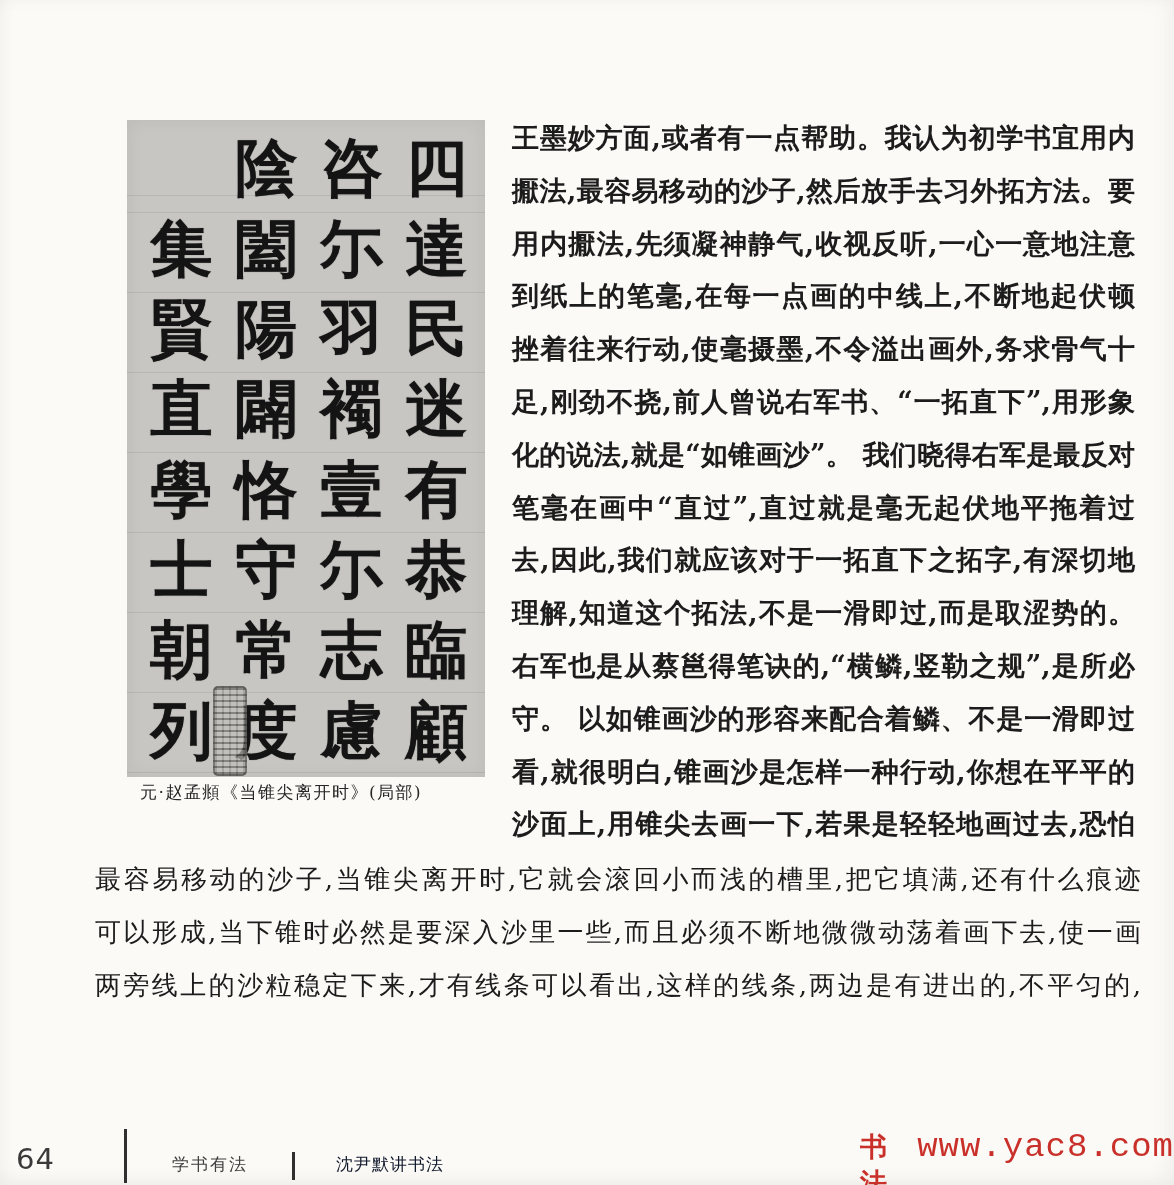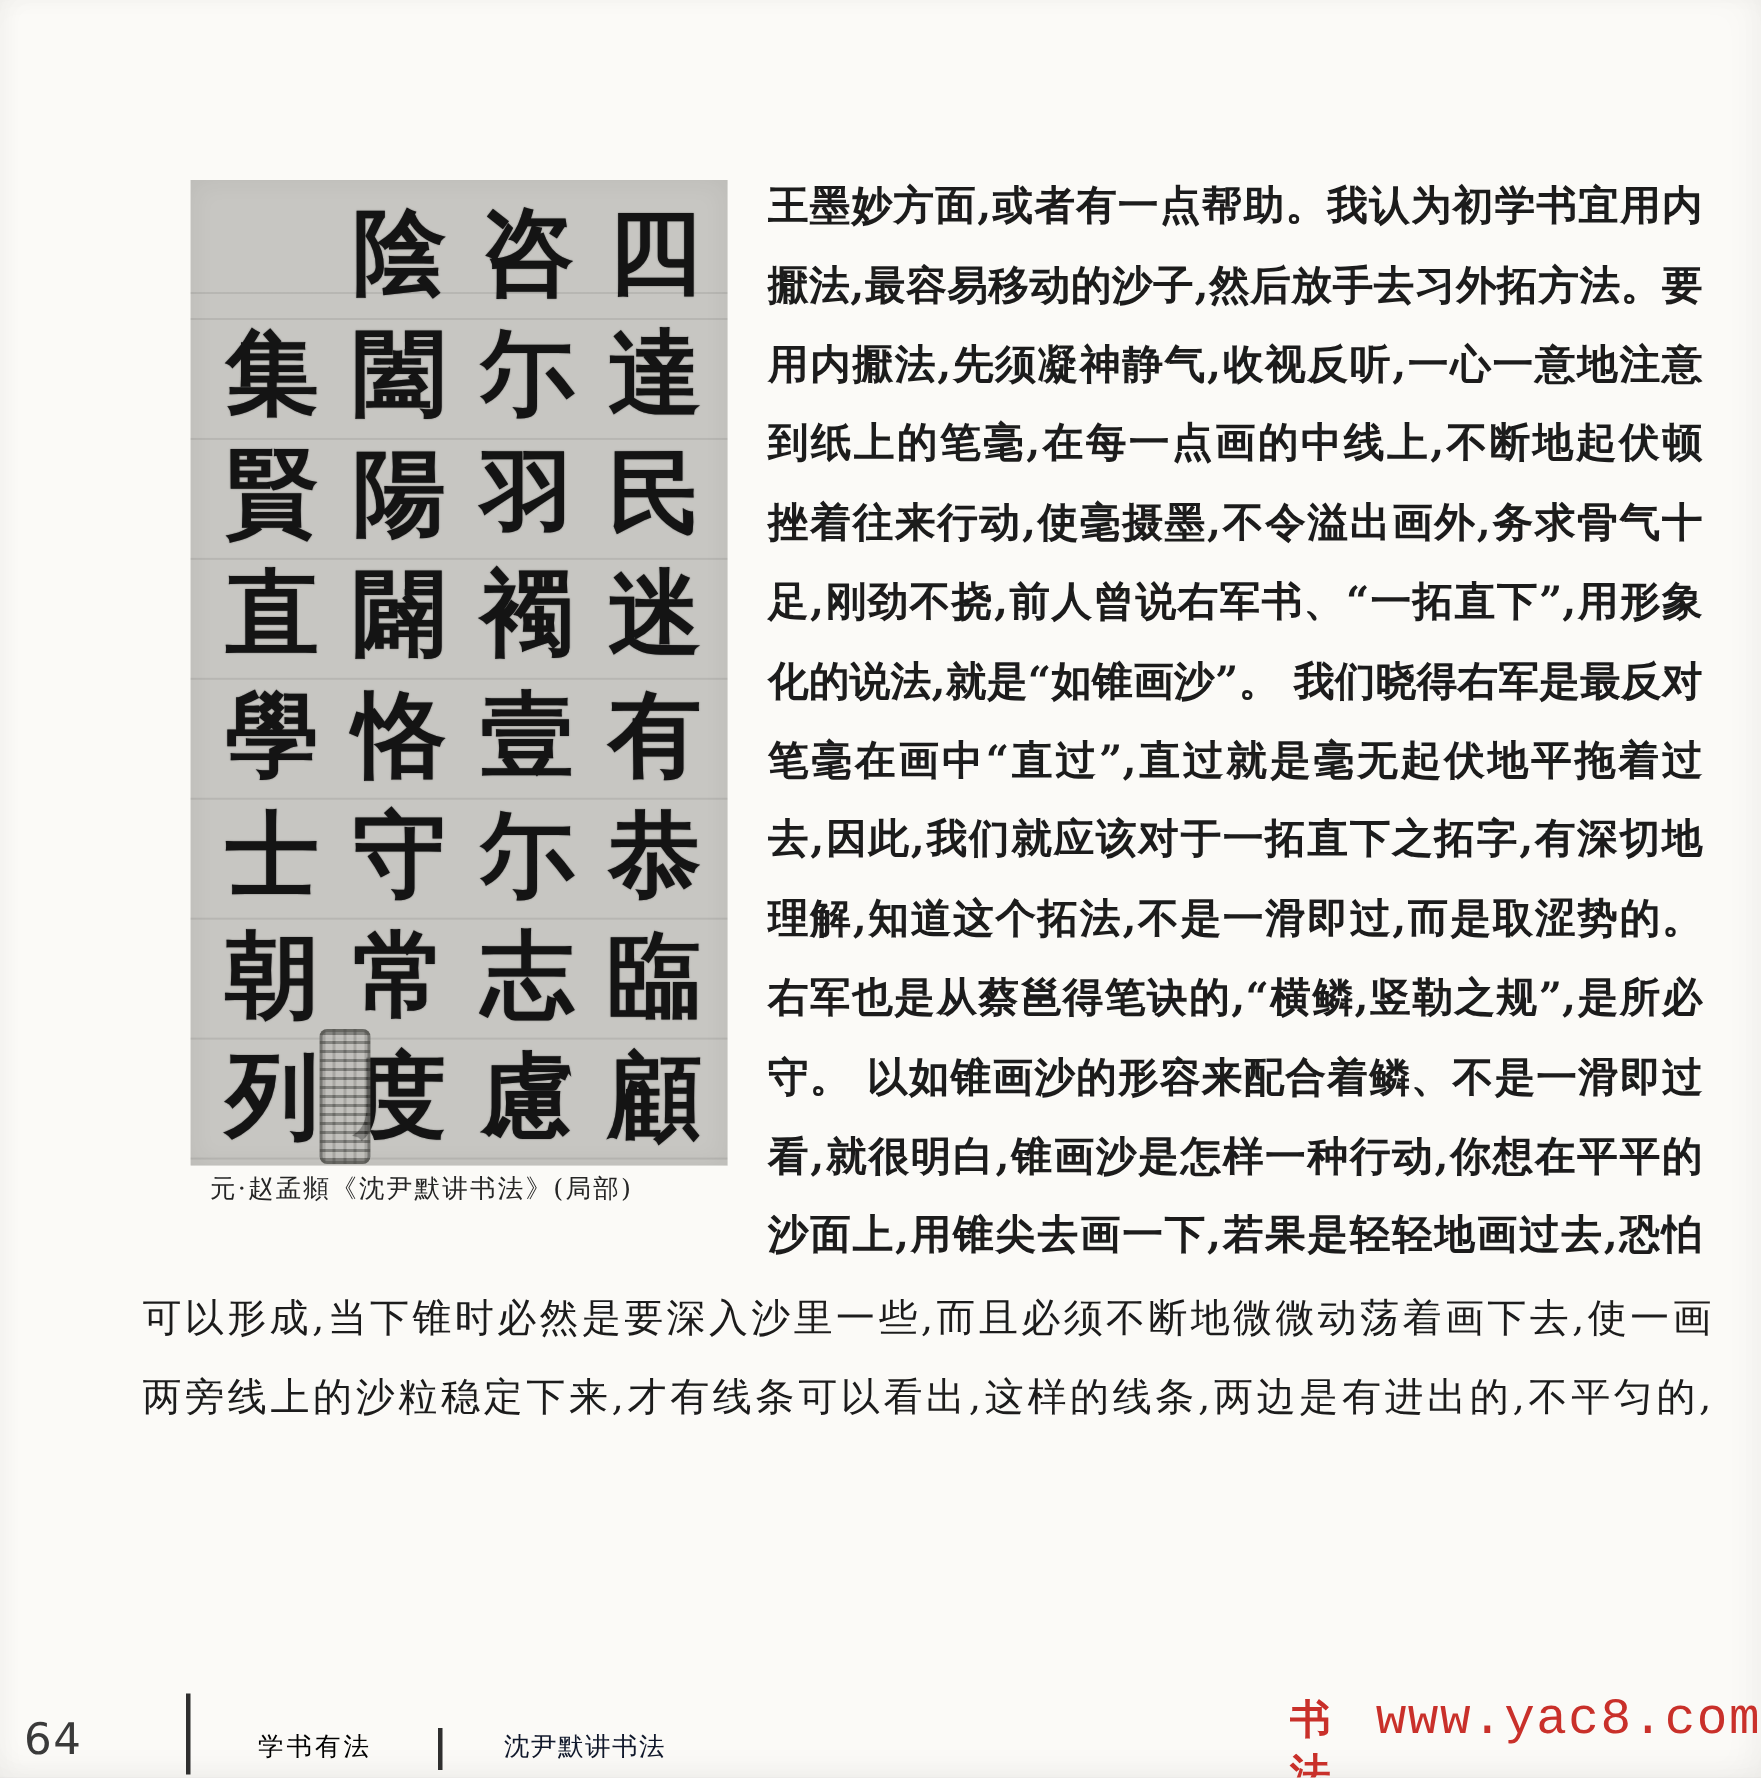--- a/index.html
+++ b/index.html
@@ -81,21 +81,21 @@
     font-size:29px;color:#3a3a3a;letter-spacing:1px;margin-top:16px;
   }
   .footer-bar-1{
     position:absolute;left:124px;top:1129px;width:2.5px;height:54px;background:#2f2f2f;
   }
   .footer-bar-2{
     position:absolute;left:292px;top:1152px;width:2.5px;height:28px;background:#2f2f2f;
   }
   .footer-series{
     position:absolute;left:172px;top:1153px;
-    font-size:17px;letter-spacing:2px;color:#000000;
+    font-size:17px;letter-spacing:2px;color:#404040;
   }
   .footer-book{
     position:absolute;left:336px;top:1153px;
     font-size:17px;letter-spacing:1px;color:#0f172a;
   }
   .watermark{
     position:absolute;left:860px;top:1128px;
     display:flex;align-items:baseline;gap:16px;
     color:var(--watermark-red,#c9302a);
   }
@@ -146,40 +146,41 @@
       <div class="cal-cell">民</div>
       <div class="cal-cell">迷</div>
       <div class="cal-cell">有</div>
       <div class="cal-cell">恭</div>
       <div class="cal-cell">臨</div>
       <div class="cal-cell">顧</div>
     </div>
     <div class="seal"></div>
   </div>
 
-  <div class="caption">元·赵孟頫《沈尹默讲书法》(局部)</div>
+  <div class="caption">元·赵孟頫《当锥尖离开时》(局部)</div>
 
   <div class="col-right">
     <div class="tline">王墨妙方面,或者有一点帮助。我认为初学书宜用内</div>
     <div class="tline">擫法,最容易移动的沙子,然后放手去习外拓方法。要</div>
     <div class="tline">用内擫法,先须凝神静气,收视反听,一心一意地注意</div>
     <div class="tline">到纸上的笔毫,在每一点画的中线上,不断地起伏顿</div>
     <div class="tline">挫着往来行动,使毫摄墨,不令溢出画外,务求骨气十</div>
     <div class="tline">足,刚劲不挠,前人曾说右军书、“一拓直下”,用形象</div>
     <div class="tline">化的说法,就是“如锥画沙”。 我们晓得右军是最反对</div>
     <div class="tline">笔毫在画中“直过”,直过就是毫无起伏地平拖着过</div>
     <div class="tline">去,因此,我们就应该对于一拓直下之拓字,有深切地</div>
     <div class="tline">理解,知道这个拓法,不是一滑即过,而是取涩势的。</div>
     <div class="tline">右军也是从蔡邕得笔诀的,“横鳞,竖勒之规”,是所必</div>
     <div class="tline">守。 以如锥画沙的形容来配合着鳞、不是一滑即过</div>
     <div class="tline">看,就很明白,锥画沙是怎样一种行动,你想在平平的</div>
     <div class="tline">沙面上,用锥尖去画一下,若果是轻轻地画过去,恐怕</div>
   </div>
 
   <div class="full-width">
+    <div class="tline">最容易移动的沙子,当锥尖离开时,它就会滚回小而浅的槽里,把它填满,还有什么痕迹</div>
     <div class="tline">可以形成,当下锥时必然是要深入沙里一些,而且必须不断地微微动荡着画下去,使一画</div>
     <div class="tline">两旁线上的沙粒稳定下来,才有线条可以看出,这样的线条,两边是有进出的,不平匀的,</div>
   </div>
 
   <div class="page-number">64</div>
   <div class="footer-bar-1"></div>
   <div class="footer-series">学书有法</div>
   <div class="footer-bar-2"></div>
   <div class="footer-book">沈尹默讲书法</div>
 

